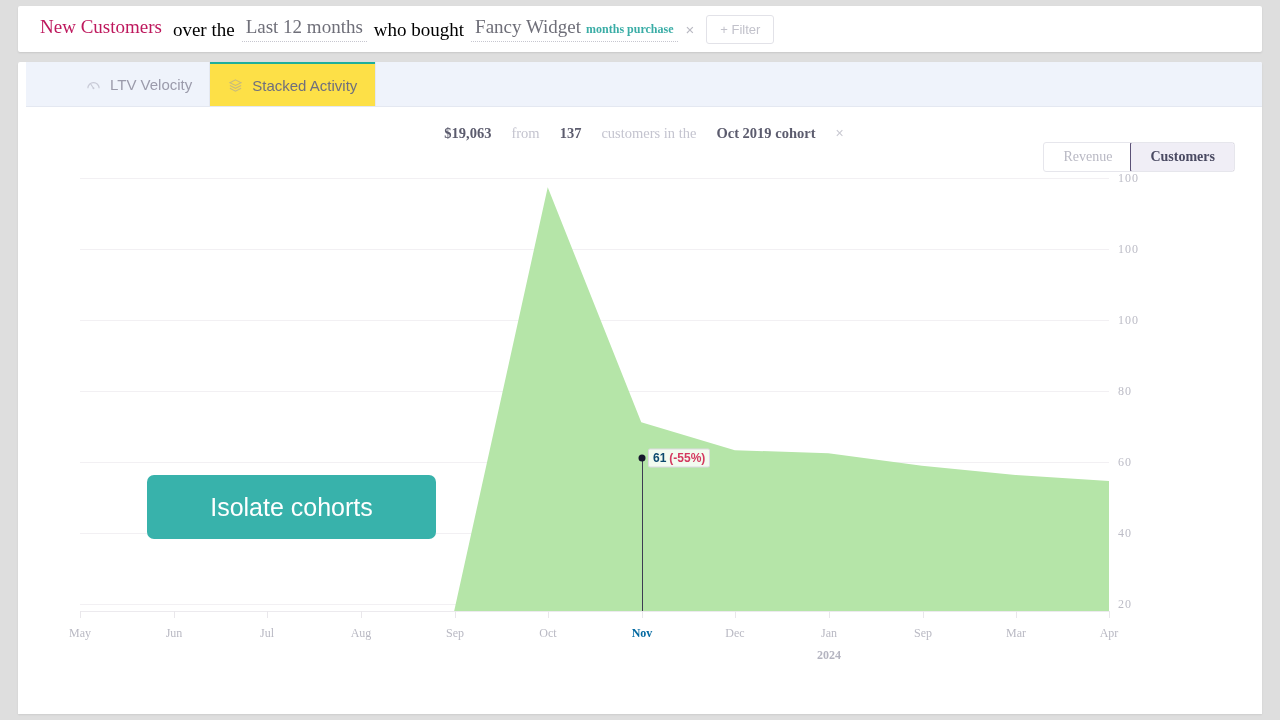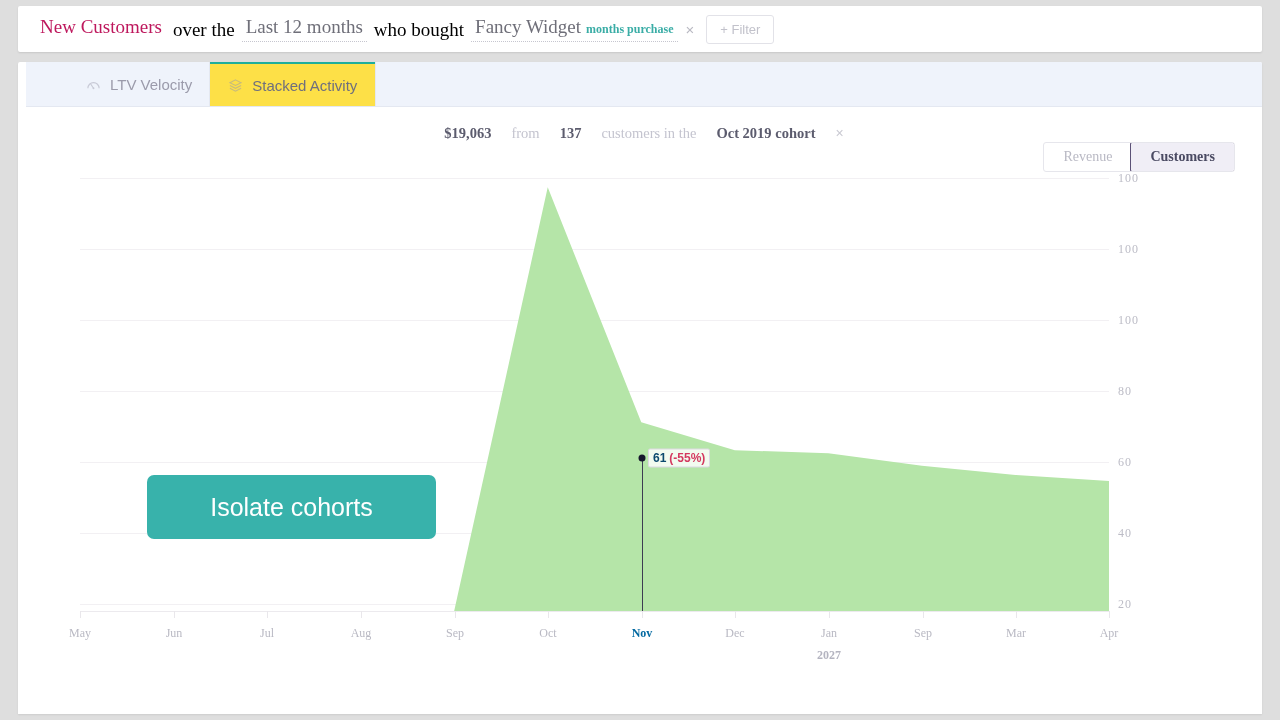--- a/index.html
+++ b/index.html
@@ -356,21 +356,21 @@
     <div class="xlabel" style="left:249px">Jul</div>
     <div class="xlabel" style="left:343px">Aug</div>
     <div class="xlabel" style="left:437px">Sep</div>
     <div class="xlabel" style="left:530px">Oct</div>
     <div class="xlabel sel" style="left:624px">Nov</div>
     <div class="xlabel" style="left:717px">Dec</div>
     <div class="xlabel" style="left:811px">Jan</div>
     <div class="xlabel" style="left:905px">Sep</div>
     <div class="xlabel" style="left:998px">Mar</div>
     <div class="xlabel" style="left:1091px">Apr</div>
-    <div class="xyear" style="left:811px">2027</div>
+    <div class="xyear" style="left:811px">2024</div>
 
     <div class="vline" style="left:624px; top:396px; height:153px"></div>
     <div class="dot" style="left:624px; top:396px"></div>
     <div class="point-label" style="left:630px; top:396px">
       <span class="pl-val">61</span><span class="pl-pct">(-55%)</span>
     </div>
   </div>
 
   <div class="callout">
     <span>Isolate cohorts</span>

